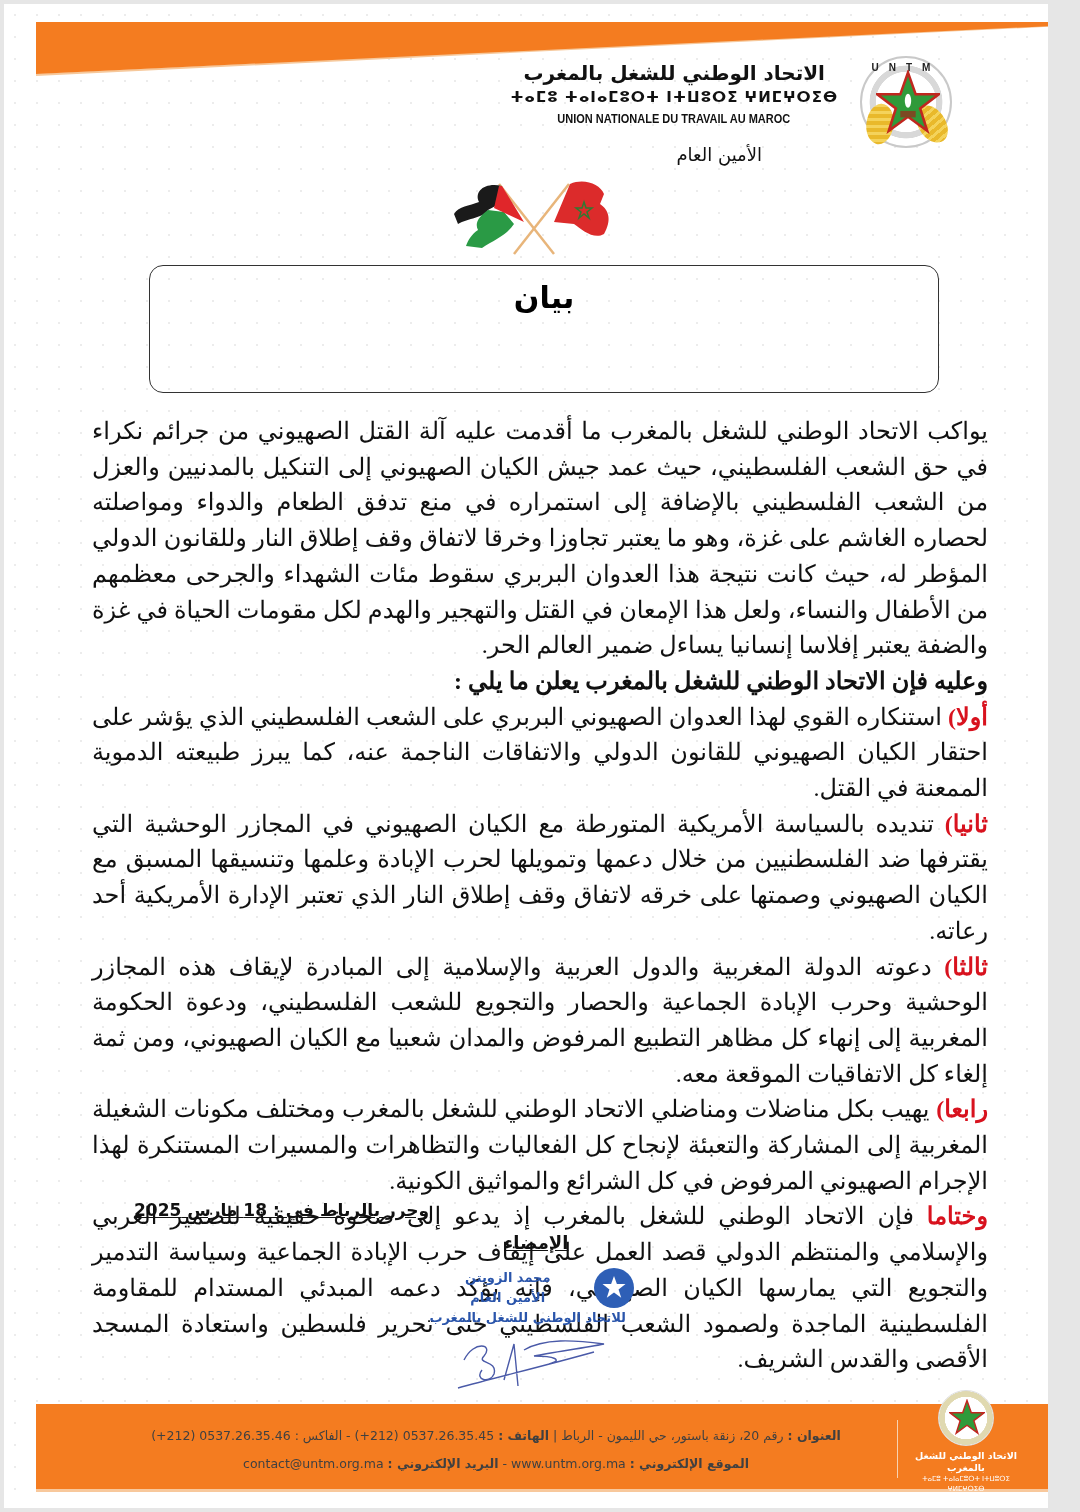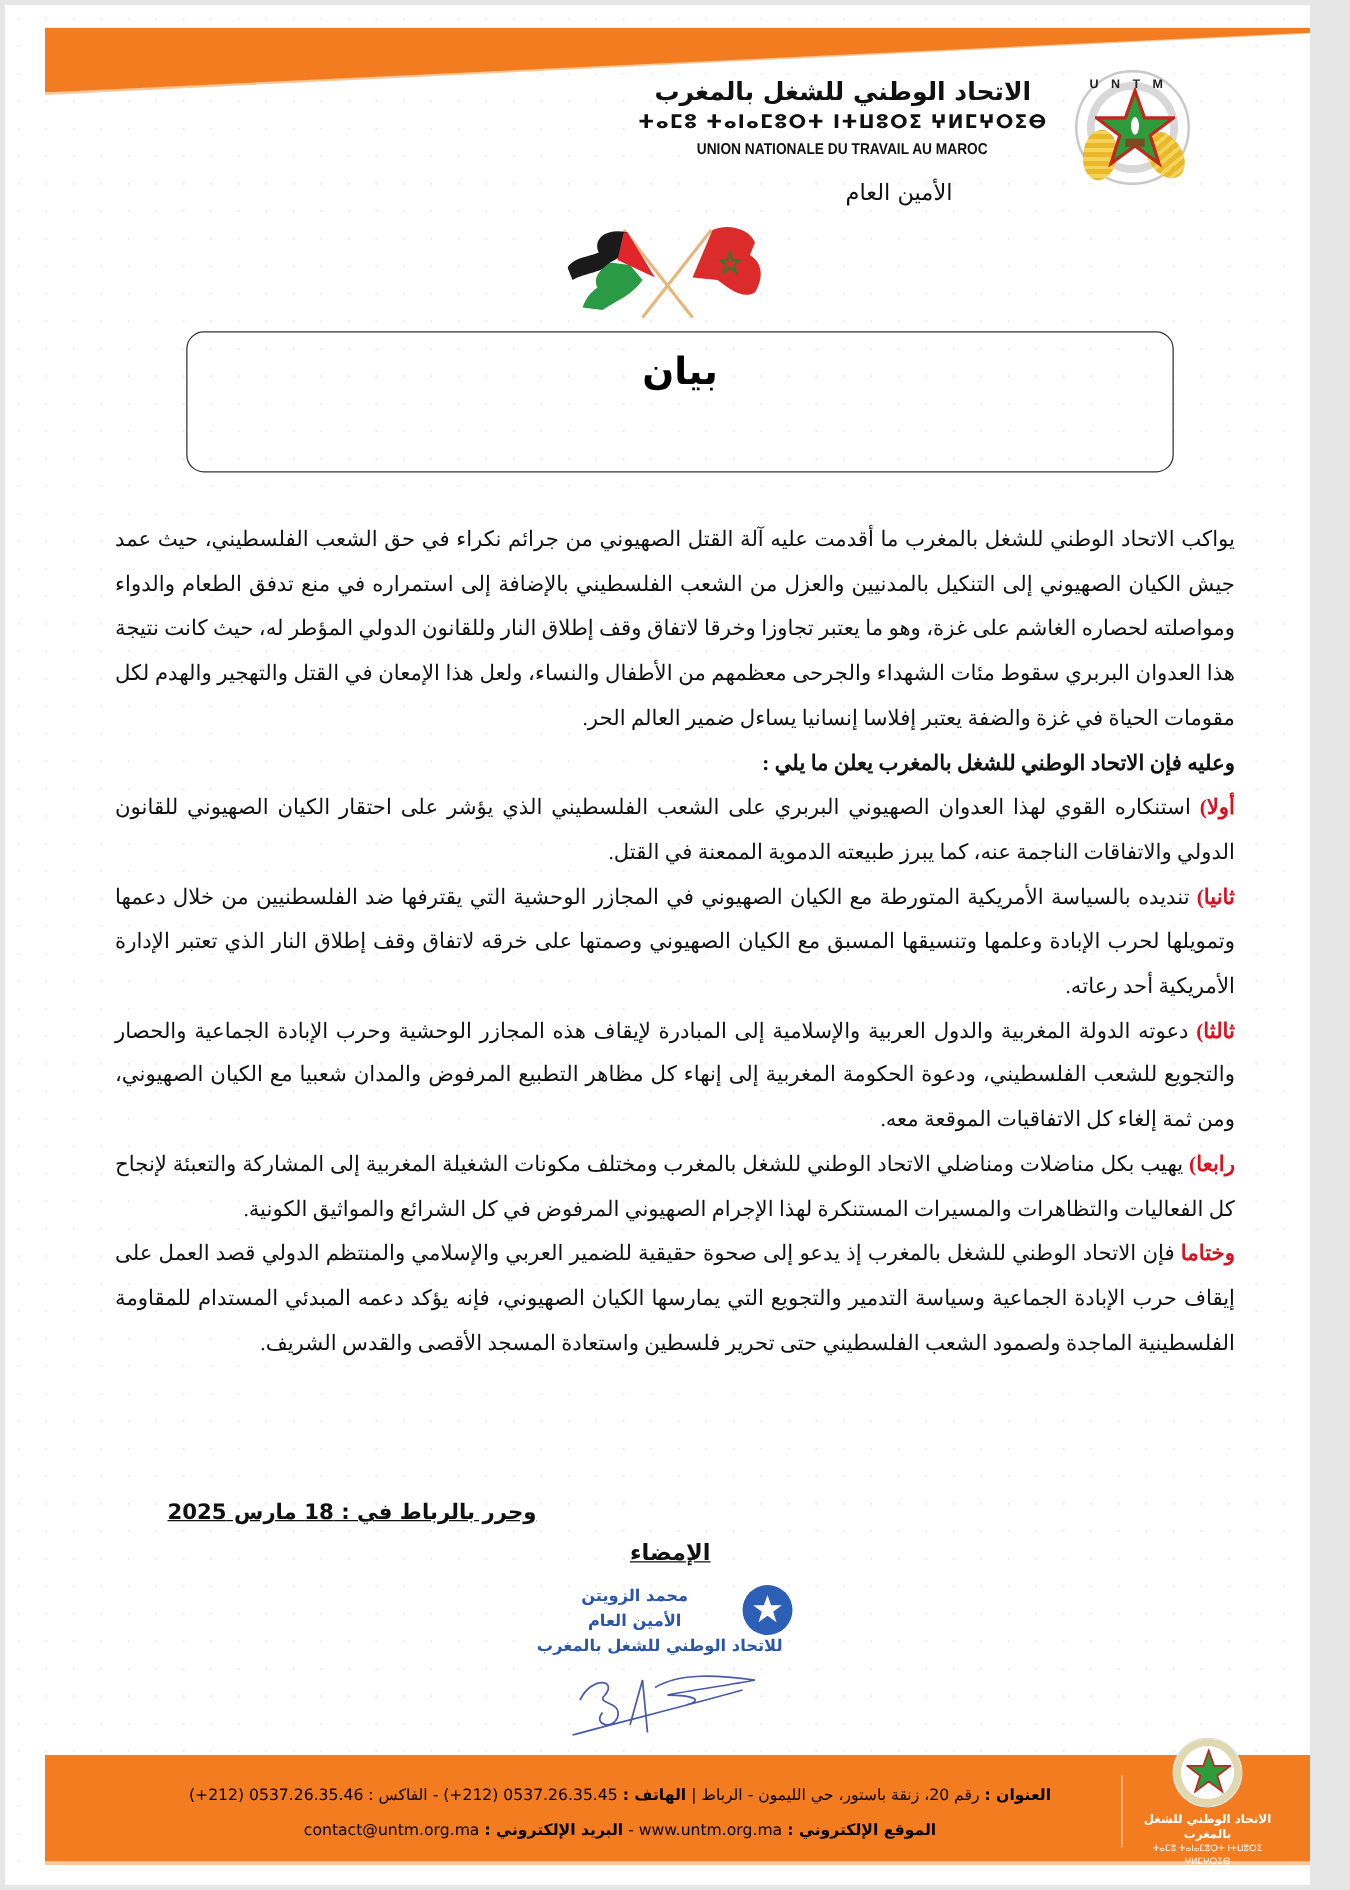--- a/index.html
+++ b/index.html
@@ -38,29 +38,29 @@
     .logo .letters { position: absolute; left: 0; top: 4px; width: 100%; text-align: center; font-size: 10px; font-weight: bold; letter-spacing: 10px; color: #222; font-family: "Liberation Sans", sans-serif; }
     .org-text { position: absolute; right: 114px; top: 8px; text-align: center; }
     .org-ar { font-family: "DejaVu Sans", sans-serif; font-weight: bold; font-size: 20px; color: #111; direction: rtl; line-height: 26px; }
     .org-tif { font-family: "DejaVu Sans", sans-serif; font-size: 15px; font-weight: bold; color: #111; line-height: 22px; letter-spacing: 1px; }
     .org-fr { font-family: "Liberation Sans", sans-serif; font-size: 12.5px; font-weight: bold; color: #111; line-height: 22px; transform: scaleX(0.88); transform-origin: center; }
     .org-role { position: absolute; right: 190px; top: 92px; font-size: 18px; color: #111; direction: rtl; }
     
     .flags { position: absolute; left: 450px; top: 170px; width: 160px; height: 86px; }
     
     .title-box {
-      position: absolute; left: 145px; top: 261px; width: 790px; height: 113px;
+      position: absolute; left: 145px; top: 261px; width: 790px; height: 128px;
       border: 1.5px solid #333; border-radius: 14px; text-align: center; direction: rtl;
     }
     .title-main { font-size: 30px; font-weight: bold; color: #000; line-height: 40px; margin-top: 12px; letter-spacing: 6px; }
     .title-sub { font-size: 20px; font-weight: bold; color: #e3101c; line-height: 33px; }
     
     .body-text {
       position: absolute; left: 88px; top: 410px; width: 896px; direction: rtl;
-      font-family: "Liberation Serif", "DejaVu Serif", serif; font-size: 17px; line-height: 35.7px; color: #111;
+      font-family: "Liberation Serif", "DejaVu Serif", serif; font-size: 24px; line-height: 35.7px; color: #111;
       text-align: justify;
     }
     .body-text p { margin: 0; }
     .lead { font-weight: bold; color: #111; }
     .label-red { color: #d8121e; font-weight: bold; }
     .signed-date {
       position: absolute; left: 90px; top: 1196px; font-size: 17px; font-weight: bold; direction: rtl;
       text-decoration: underline; color: #111; margin-left: 40px;
     }
     .signature-title { position: absolute; left: 500px; top: 1228px; font-size: 18px; font-weight: bold; direction: rtl; text-decoration: underline; color: #111; }
@@ -69,21 +69,21 @@
     .stamp-seal .s-star { position: absolute; left: 8px; top: 7px; width: 24px; height: 24px; }
     .stamp-lines { position: absolute; right: 48px; top: 2px; text-align: center; direction: rtl; color: #2a55ab; font-weight: bold; font-size: 13px; line-height: 20px; white-space: nowrap; }
     .stamp-lines div:nth-child(3) { margin-right: -40px; }
     .sig-scribble { position: absolute; left: 20px; top: 64px; width: 160px; height: 60px; }
     
     .footer {
       position: absolute; left: 32px; top: 1400px; width: 1012px; height: 88px; background: #f47c20;
       border-bottom: 3px solid #f8c89c;
     }
     .footer-divider { position: absolute; right: 150px; top: 16px; width: 1px; height: 58px; background: #f8d2b0; }
-    .footer-lines { position: absolute; left: 80px; top: 18px; width: 760px; direction: rtl; text-align: center; color: #000000; font-size: 12.5px; line-height: 28px; }
+    .footer-lines { position: absolute; left: 80px; top: 18px; width: 760px; direction: rtl; text-align: center; color: #404040; font-size: 12.5px; line-height: 28px; }
     .footer-lines b { font-weight: bold; }
     .footer-logo { position: absolute; right: 24px; top: -14px; width: 116px; text-align: center; }
     .footer-logo .mini-logo { width: 56px; height: 56px; border-radius: 50%; margin: 0 auto; position: relative; background: radial-gradient(circle, #fff 0 55%, #e0d9b0 56% 70%, #fff 71%); border: 1px solid #ddd; }
     .footer-logo .mini-logo svg { position: absolute; left: 10px; top: 8px; width: 36px; height: 36px; }
     .footer-logo .fl-ar { color: #fff; font-size: 9.5px; font-weight: bold; direction: rtl; margin-top: 4px; line-height: 12px; }
     .footer-logo .fl-tif { color: #fff; font-size: 7px; line-height: 10px; }
     .footer-logo .fl-fr { color: #fff; font-size: 5.5px; line-height: 9px; font-family: "Liberation Sans", sans-serif; }
   </style>
 </head>
 <body>

